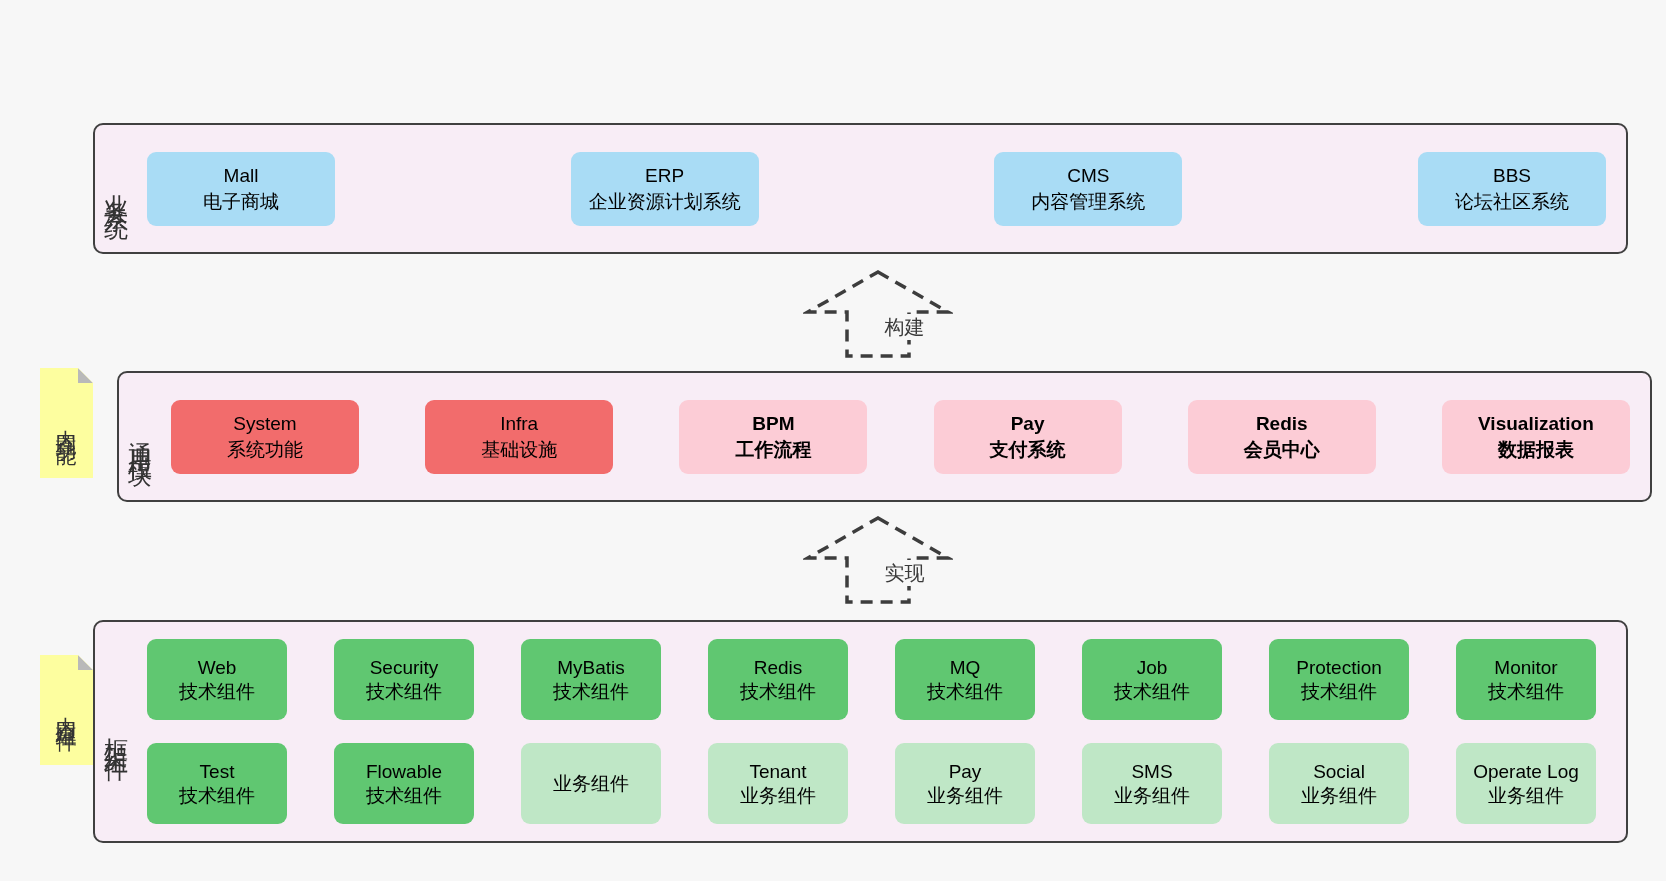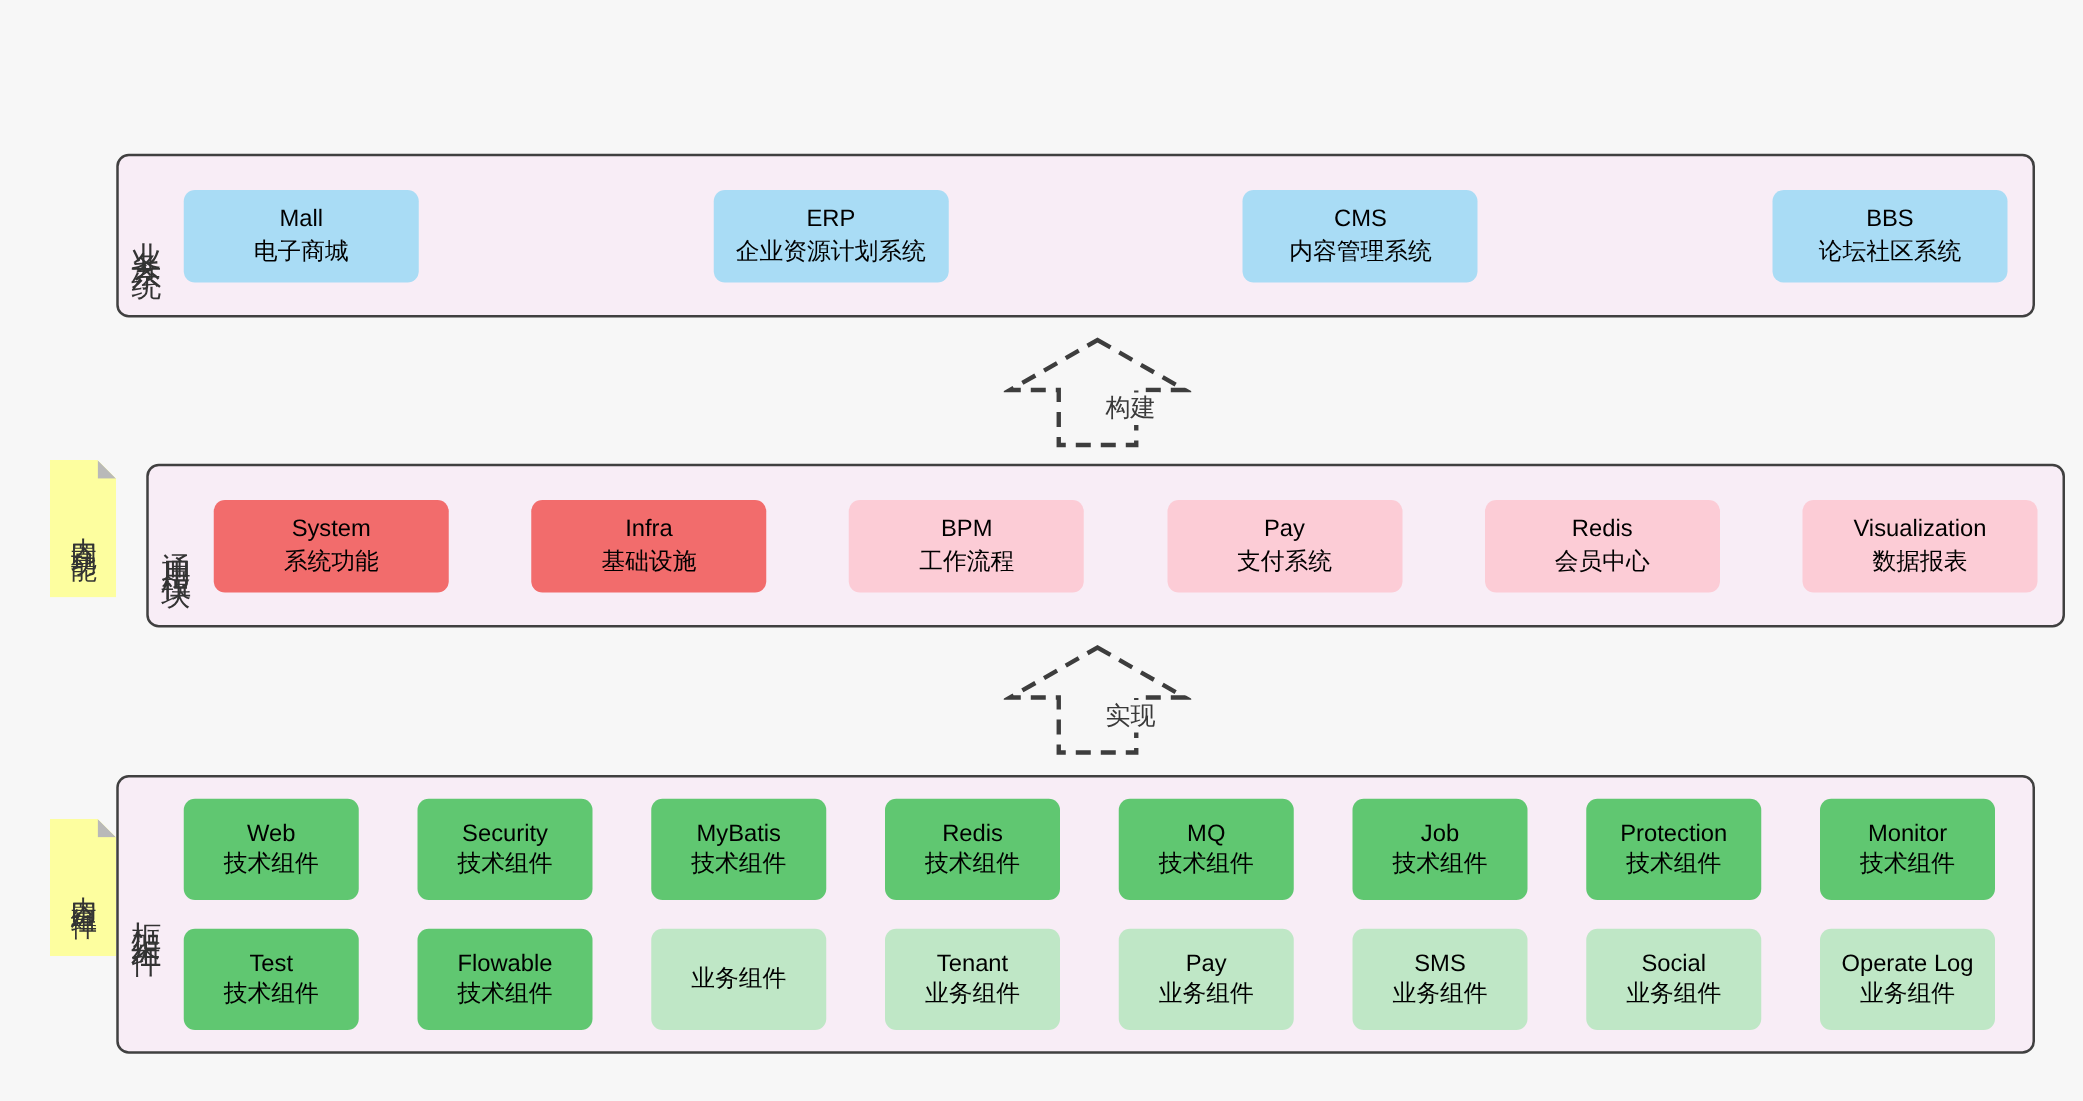--- a/index.html
+++ b/index.html
@@ -36,21 +36,21 @@
   .box{
     border-radius:9px;display:flex;flex-direction:column;
     justify-content:center;align-items:center;text-align:center;
     font-size:19px;line-height:1.35;color:#000000;box-sizing:border-box;
     padding:2px 4px;
   }
   .layer-1 .box,.layer-2 .box{width:188px;height:74px;}
   .layer-3 .box{width:140px;height:81px;line-height:1.22;}
   .blue{background:#a9dcf5;}
   .red{background:#f26c6c;}
-  .pink{background:#fcccd6;}
+  .pink{background:#fcccd6;font-weight:bold;}
   .green{background:#60c771;}
   .green-light{background:#bfe7c6;}
   
   .note{
     position:absolute;left:40px;width:53px;height:110px;
     background:#fdfe9f;
     clip-path:polygon(0 0,calc(100% - 15px) 0,100% 15px,100% 100%,0 100%);
     display:flex;justify-content:center;align-items:center;
   }
   .note-1{top:368px;}

